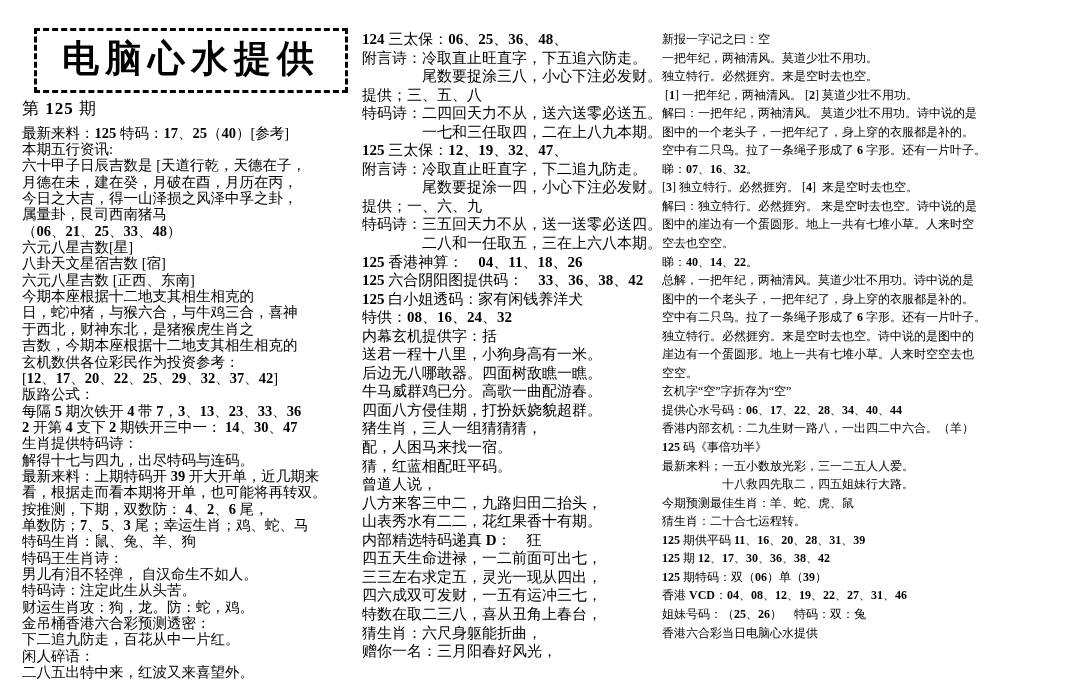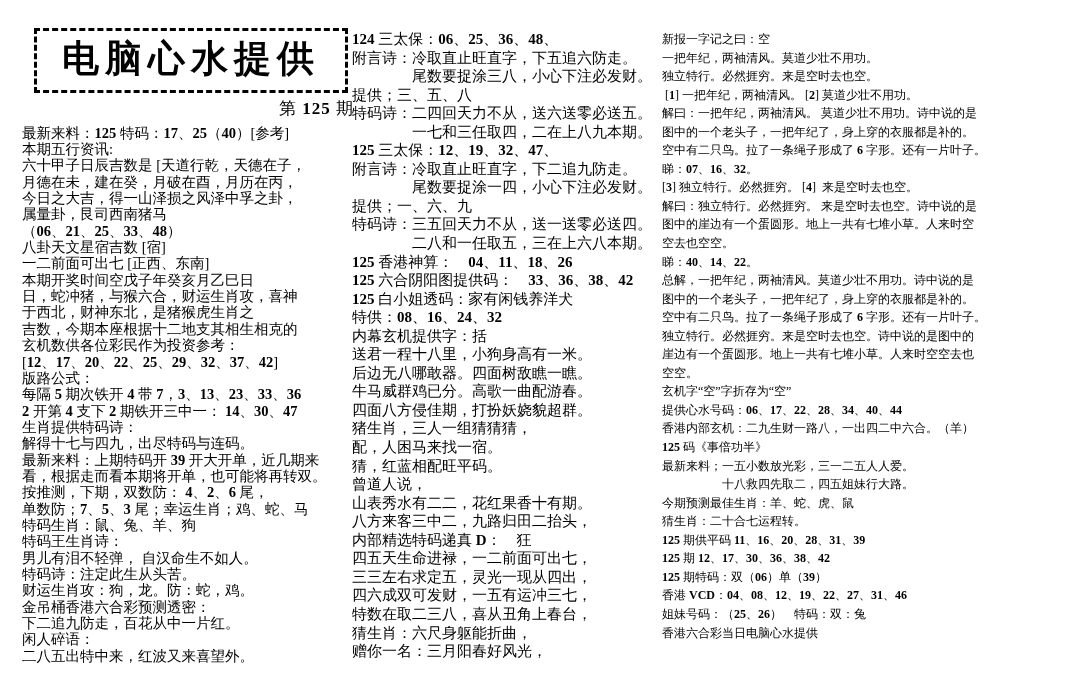--- a/index.html
+++ b/index.html
@@ -3,34 +3,34 @@
 <meta charset="utf-8">
 <style>
   html,body{margin:0;padding:0;background:#ffffff;}
   body{
     width:1080px;height:687px;position:relative;overflow:hidden;
     font-family:"Liberation Serif","DejaVu Serif",serif;
     color:#000;
   }
   .col{position:absolute;top:0;}
   .col-left{left:22px;top:26px;width:332px;}
-  .col-middle{left:352px;top:30px;width:302px;font-family:Liberation Serif, serif;}
+  .col-middle{left:362px;top:30px;width:302px;font-family:Liberation Serif, serif;}
   .col-right{left:662px;top:30px;width:418px;}
   .title-box{
     border:3px dashed #000;
     margin:2px 6px 4px 12px;
     padding:8px 0 10px 0;
     text-align:center;
   }
   .title-text{
     font-size:37px;font-weight:bold;letter-spacing:6px;line-height:1.1;
     white-space:nowrap;
   }
   .issue{
-    text-align:right;font-size:17px;margin:2px 0 5px 0;letter-spacing:1px;
+    text-align:left;font-size:17px;margin:2px 0 5px 0;letter-spacing:1px;
   }
   .lines .line{white-space:pre;}
   .col-left  .lines .line{font-size:14.5px;line-height:16.35px;}
   .col-middle .lines .line{font-size:15px;line-height:18.55px;}
   .col-right .lines .line{font-size:12px;line-height:18.55px;}
   b{font-weight:bold;}
 </style>
 </head>
 <body>
 
@@ -40,24 +40,25 @@
   </div>
   <div class="issue">第 <b>125</b> 期</div>
   <div class="lines">
       <div class="line">最新来料：<b>125</b> 特码：<b>17</b>、<b>25</b>（<b>40</b>）[参考]</div>
       <div class="line">本期五行资讯:</div>
       <div class="line">六十甲子日辰吉数是 [天道行乾，天德在子，</div>
       <div class="line">月德在未，建在癸，月破在酉，月历在丙，</div>
       <div class="line">今日之大吉，得一山泽损之风泽中孚之卦，</div>
       <div class="line">属量卦，艮司西南猪马</div>
       <div class="line">（<b>06</b>、<b>21</b>、<b>25</b>、<b>33</b>、<b>48</b>）</div>
+      <div class="line">六元八星吉数[星]</div>
       <div class="line">八卦天文星宿吉数 [宿]</div>
-      <div class="line">一二前面可出七 [正西、东南]</div>
-      <div class="line">本期开奖时间空戊子年癸亥月乙巳日</div>
-      <div class="line">日，蛇冲猪，与猴六合，财运生肖攻，喜神</div>
+      <div class="line">六元八星吉数 [正西、东南]</div>
+      <div class="line">今期本座根据十二地支其相生相克的</div>
+      <div class="line">日，蛇冲猪，与猴六合，与牛鸡三合，喜神</div>
       <div class="line">于西北，财神东北，是猪猴虎生肖之</div>
       <div class="line">吉数，今期本座根据十二地支其相生相克的</div>
       <div class="line">玄机数供各位彩民作为投资参考：</div>
       <div class="line">[<b>12</b>、<b>17</b>、<b>20</b>、<b>22</b>、<b>25</b>、<b>29</b>、<b>32</b>、<b>37</b>、<b>42</b>]</div>
       <div class="line">版路公式：</div>
       <div class="line">每隔 <b>5</b> 期次铁开 <b>4</b> 带 <b>7</b>，<b>3</b>、<b>13</b>、<b>23</b>、<b>33</b>、<b>36</b></div>
       <div class="line"><b>2</b> 开第 <b>4</b> 支下 <b>2</b> 期铁开三中一： <b>14</b>、<b>30</b>、<b>47</b></div>
       <div class="line">生肖提供特码诗：</div>
       <div class="line">解得十七与四九，出尽特码与连码。</div>
       <div class="line">最新来料：上期特码开 <b>39</b> 开大开单，近几期来</div>
@@ -96,22 +97,22 @@
       <div class="line">特供：<b>08</b>、<b>16</b>、<b>24</b>、<b>32</b></div>
       <div class="line">内幕玄机提供字：括</div>
       <div class="line">送君一程十八里，小狗身高有一米。</div>
       <div class="line">后边无八哪敢器。四面树敌瞧一瞧。</div>
       <div class="line">牛马威群鸡已分。高歌一曲配游春。</div>
       <div class="line">四面八方侵佳期，打扮妖娆貌超群。</div>
       <div class="line">猪生肖，三人一组猜猜猜，</div>
       <div class="line">配，人困马来找一宿。</div>
       <div class="line">猜，红蓝相配旺平码。</div>
       <div class="line">曾道人说，</div>
+      <div class="line">八方来客三中二，九路归田二抬头，</div>
       <div class="line">山表秀水有二二，花红果香十有期。</div>
-      <div class="line">八方来客三中二，九路归田二抬头，</div>
       <div class="line">内部精选特码递真 <b>D</b>：　狂</div>
       <div class="line">四五天生命进禄，一二前面可出七，</div>
       <div class="line">三三左右求定五，灵光一现从四出，</div>
       <div class="line">四六成双可发财，一五有运冲三七，</div>
       <div class="line">特数在取二三八，喜从丑角上春台，</div>
       <div class="line">猜生肖：六尺身躯能折曲，</div>
       <div class="line">赠你一名：三月阳春好风光，</div>
     </div>
 </div>
 

